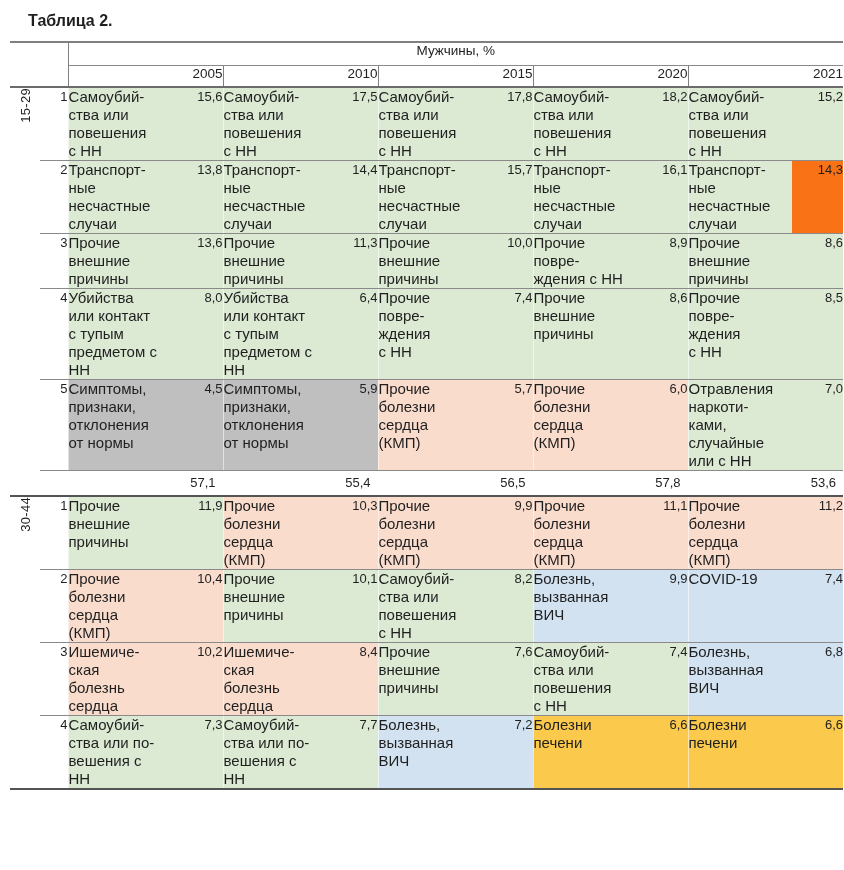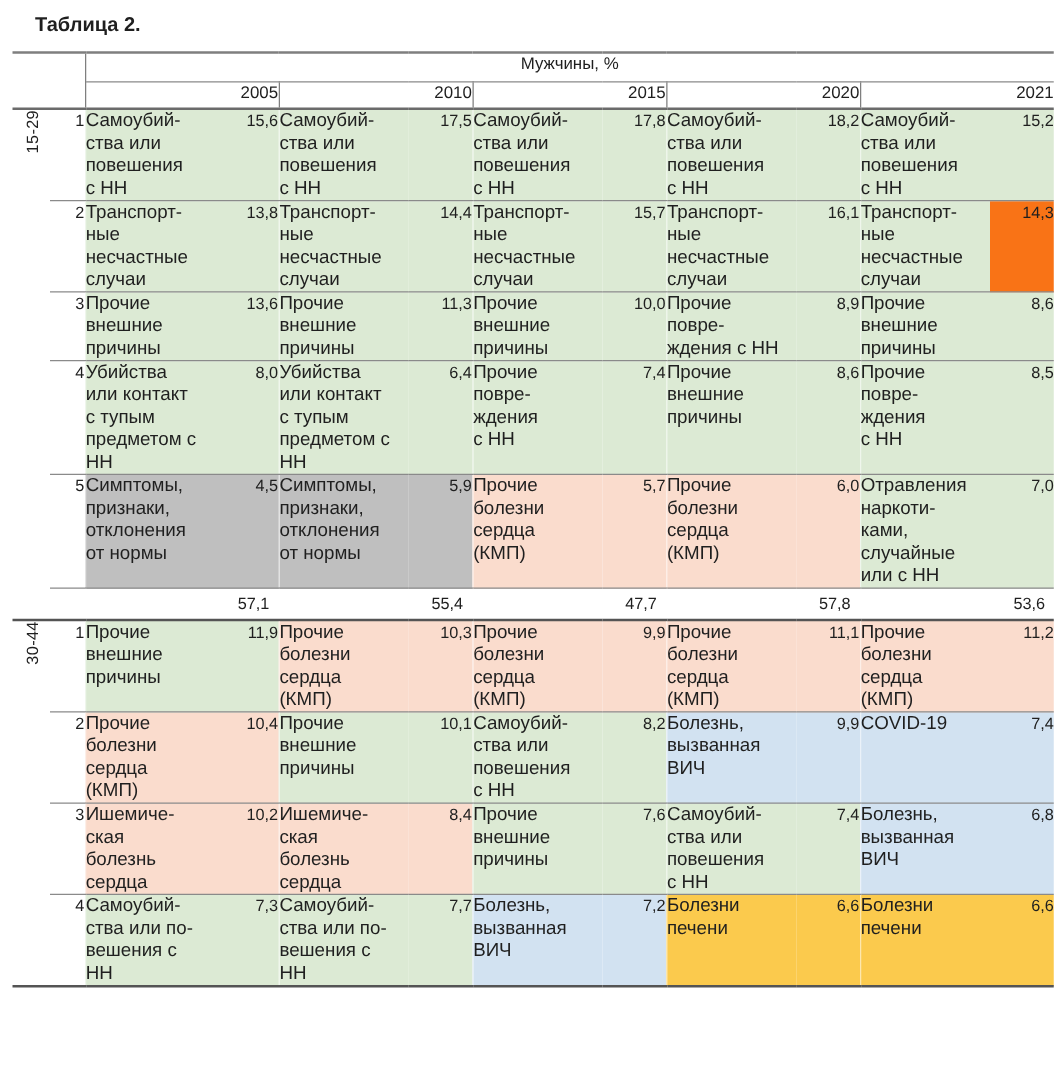--- a/index.html
+++ b/index.html
@@ -223,21 +223,21 @@
 или с НН</td>
           <td class="val" style="background: rgb(220, 234, 212);">7,0</td>
         </tr>
         <tr class="totals-row group-end">
           <td class="rank"></td>
           <td class="cause"></td>
           <td class="val">57,1</td>
           <td class="cause"></td>
           <td class="val">55,4</td>
           <td class="cause"></td>
-          <td class="val">47,7</td>
+          <td class="val">56,5</td>
           <td class="cause"></td>
           <td class="val">57,8</td>
           <td class="cause"></td>
           <td class="val">53,6</td>
         </tr>
         <tr class="data-row">
           <td class="age-cell" rowspan="4"><span class="age-label">30-44</span></td>
           <td class="rank">1</td>
           <td class="cause" style="background: rgb(220, 234, 212);">Прочие
 внешние

